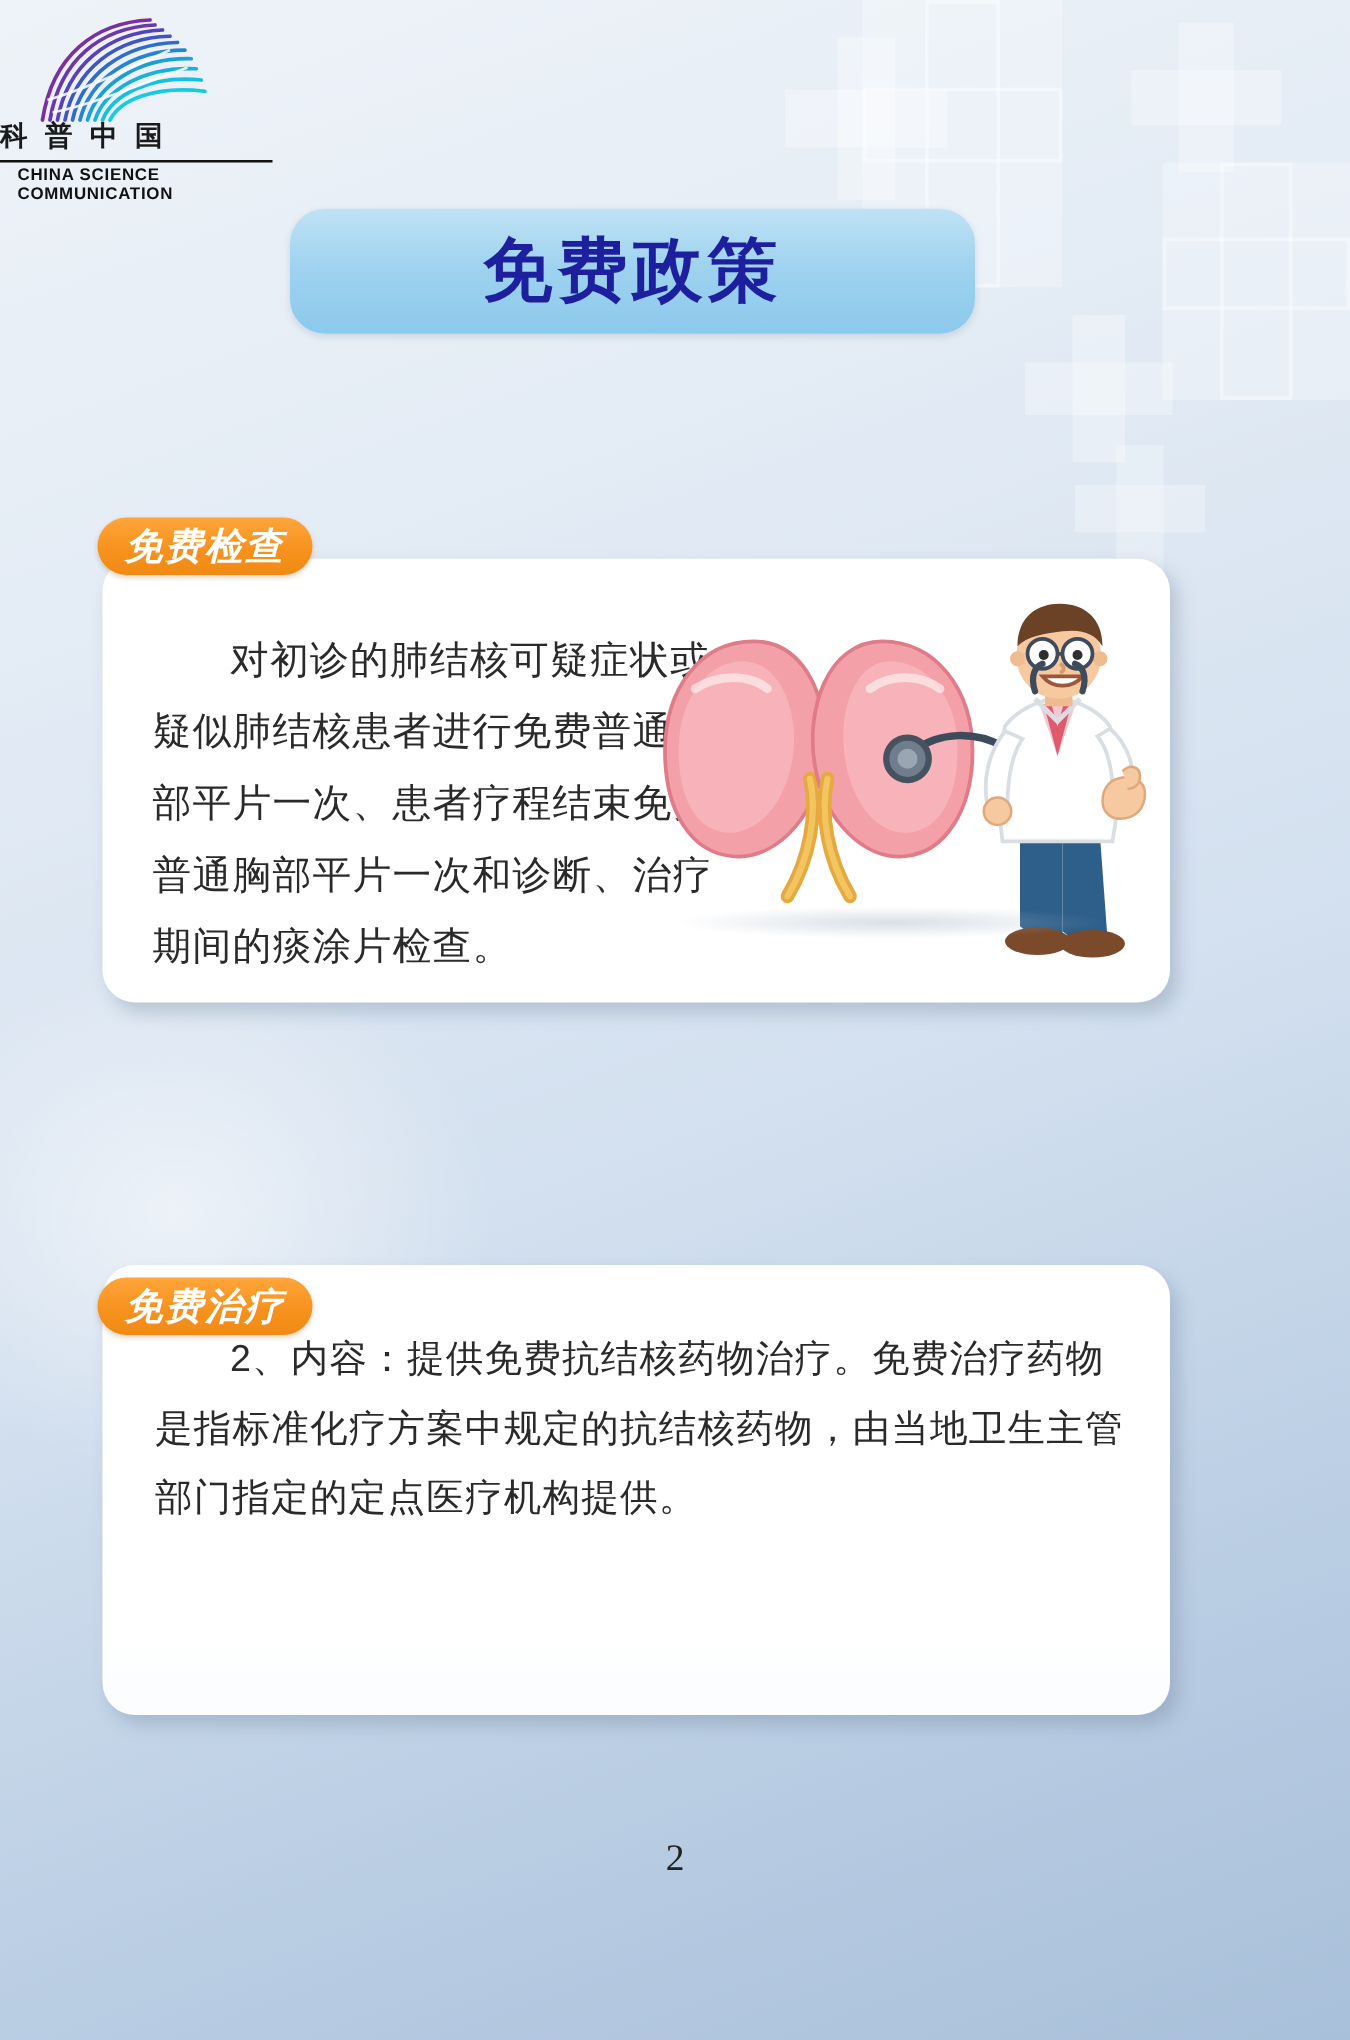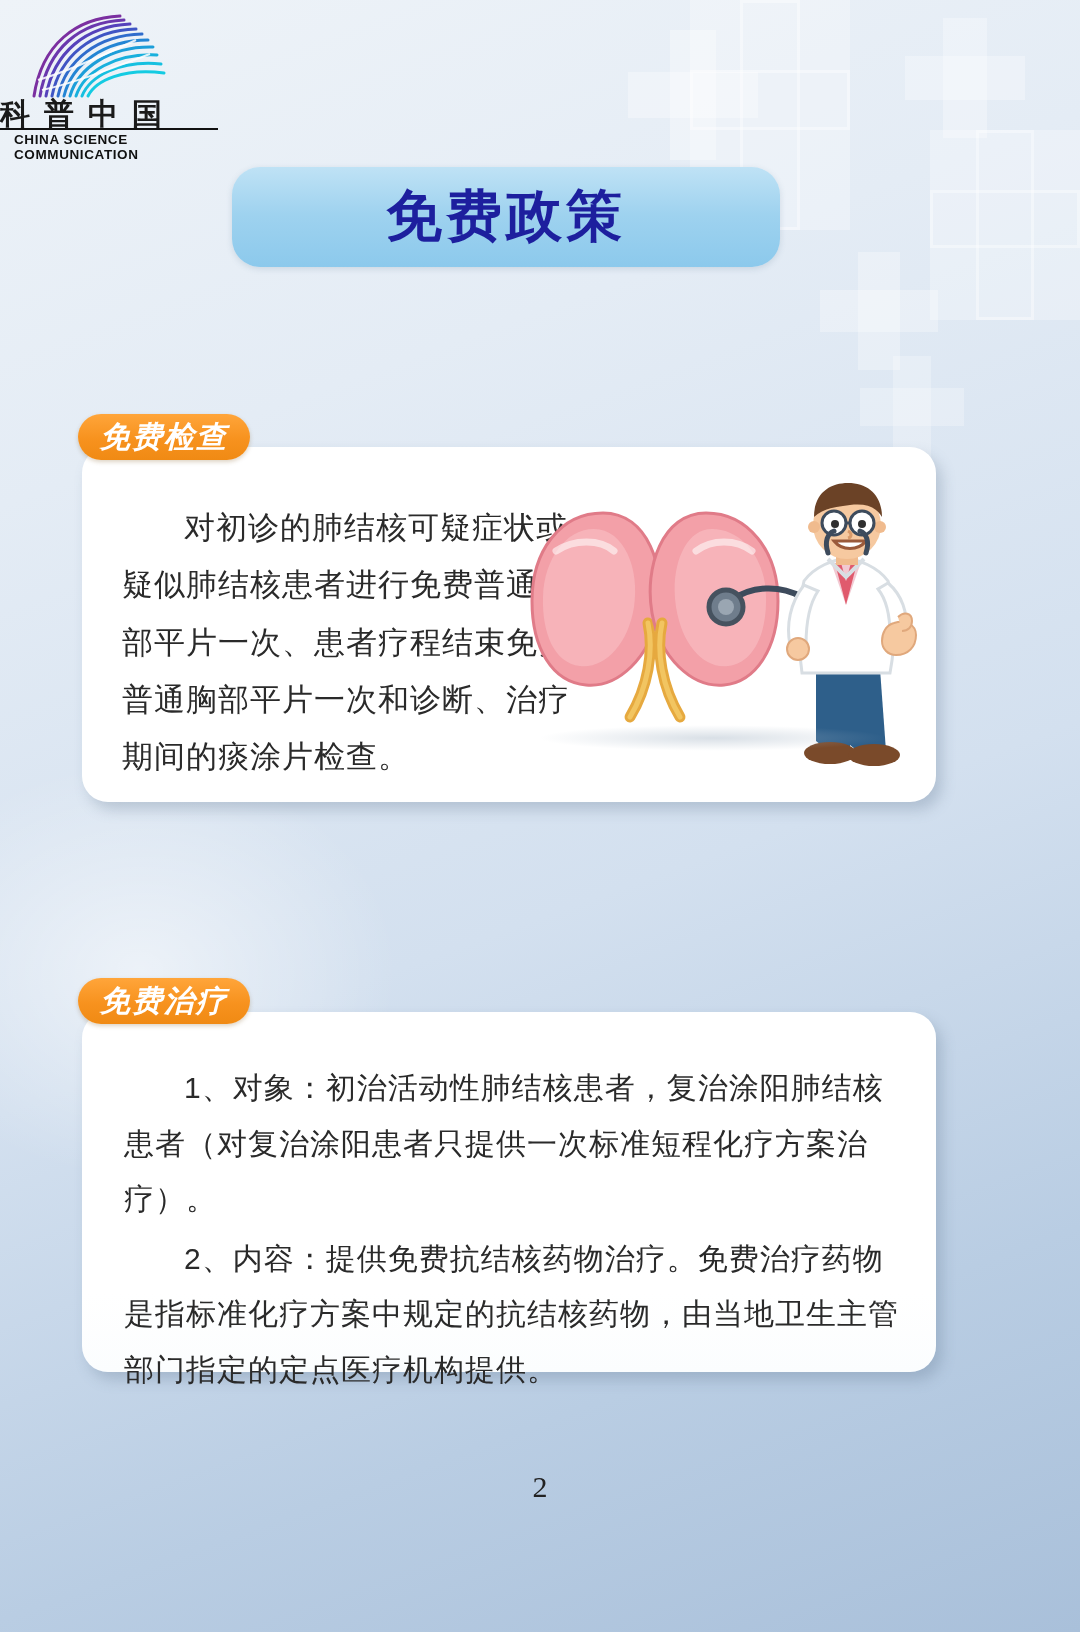--- a/index.html
+++ b/index.html
@@ -34,21 +34,21 @@
     position: absolute; border: 3px solid rgba(255,255,255,0.45); background: transparent;
   }
 
   
   .logo-wrap {
     position: absolute; left: 0px; top: 6px; width: 240px; height: 140px;
   }
   .logo-fan { position: absolute; left: 16px; top: 4px; width: 150px; height: 92px; }
   .logo-cn {
     position: absolute; left: 0px; top: 88px; width: 230px; height: 38px;
-    font-size: 30px; letter-spacing: 14px; color: #1a1a1a; font-weight: 700;
+    font-size: 22px; letter-spacing: 14px; color: #1a1a1a; font-weight: 700;
     font-family: "Liberation Serif", serif;
   }
   .logo-en {
     position: absolute; left: 14px; top: 126px; width: 230px;
     font-size: 13.5px; letter-spacing: 0.6px; color: #111; font-weight: 700;
   }
   .logo-rule {
     position: absolute; left: 0; top: 122px; width: 218px; height: 2px; background:#111;
   }
 
@@ -276,24 +276,23 @@
 
         <path d="M336,68 C344,78 360,78 368,68 Z" fill="#ffffff" stroke="#9a5a3a" stroke-width="3"></path>
 
         <path d="M330,80 C326,68 330,60 336,58" fill="none" stroke="#3d4b5c" stroke-width="5" stroke-linecap="round"></path>
         <path d="M368,80 C372,68 368,60 362,58" fill="none" stroke="#3d4b5c" stroke-width="5" stroke-linecap="round"></path>
       </g>
     </svg>
   </div>
 </div>
 
-<div class="tab" style="left:78px; top:978px;align-items:center;">
+<div class="tab" style="left:78px; top:1022px;align-items:center;">
   <span>免费治疗</span>
 </div>
 
 <div class="card card-2">
   <div class="para-block">
-    <div class="para">1、对象：初治活动性肺结核患者，复治涂阳肺结核患者（对复治涂阳患者只提供一次标准短程化疗方案治疗）。</div>
     <div class="para">2、内容：提供免费抗结核药物治疗。免费治疗药物是指标准化疗方案中规定的抗结核药物，由当地卫生主管部门指定的定点医疗机构提供。</div>
   </div>
 </div>
 
 <div class="page-num">2</div>
 
 </body></html>

